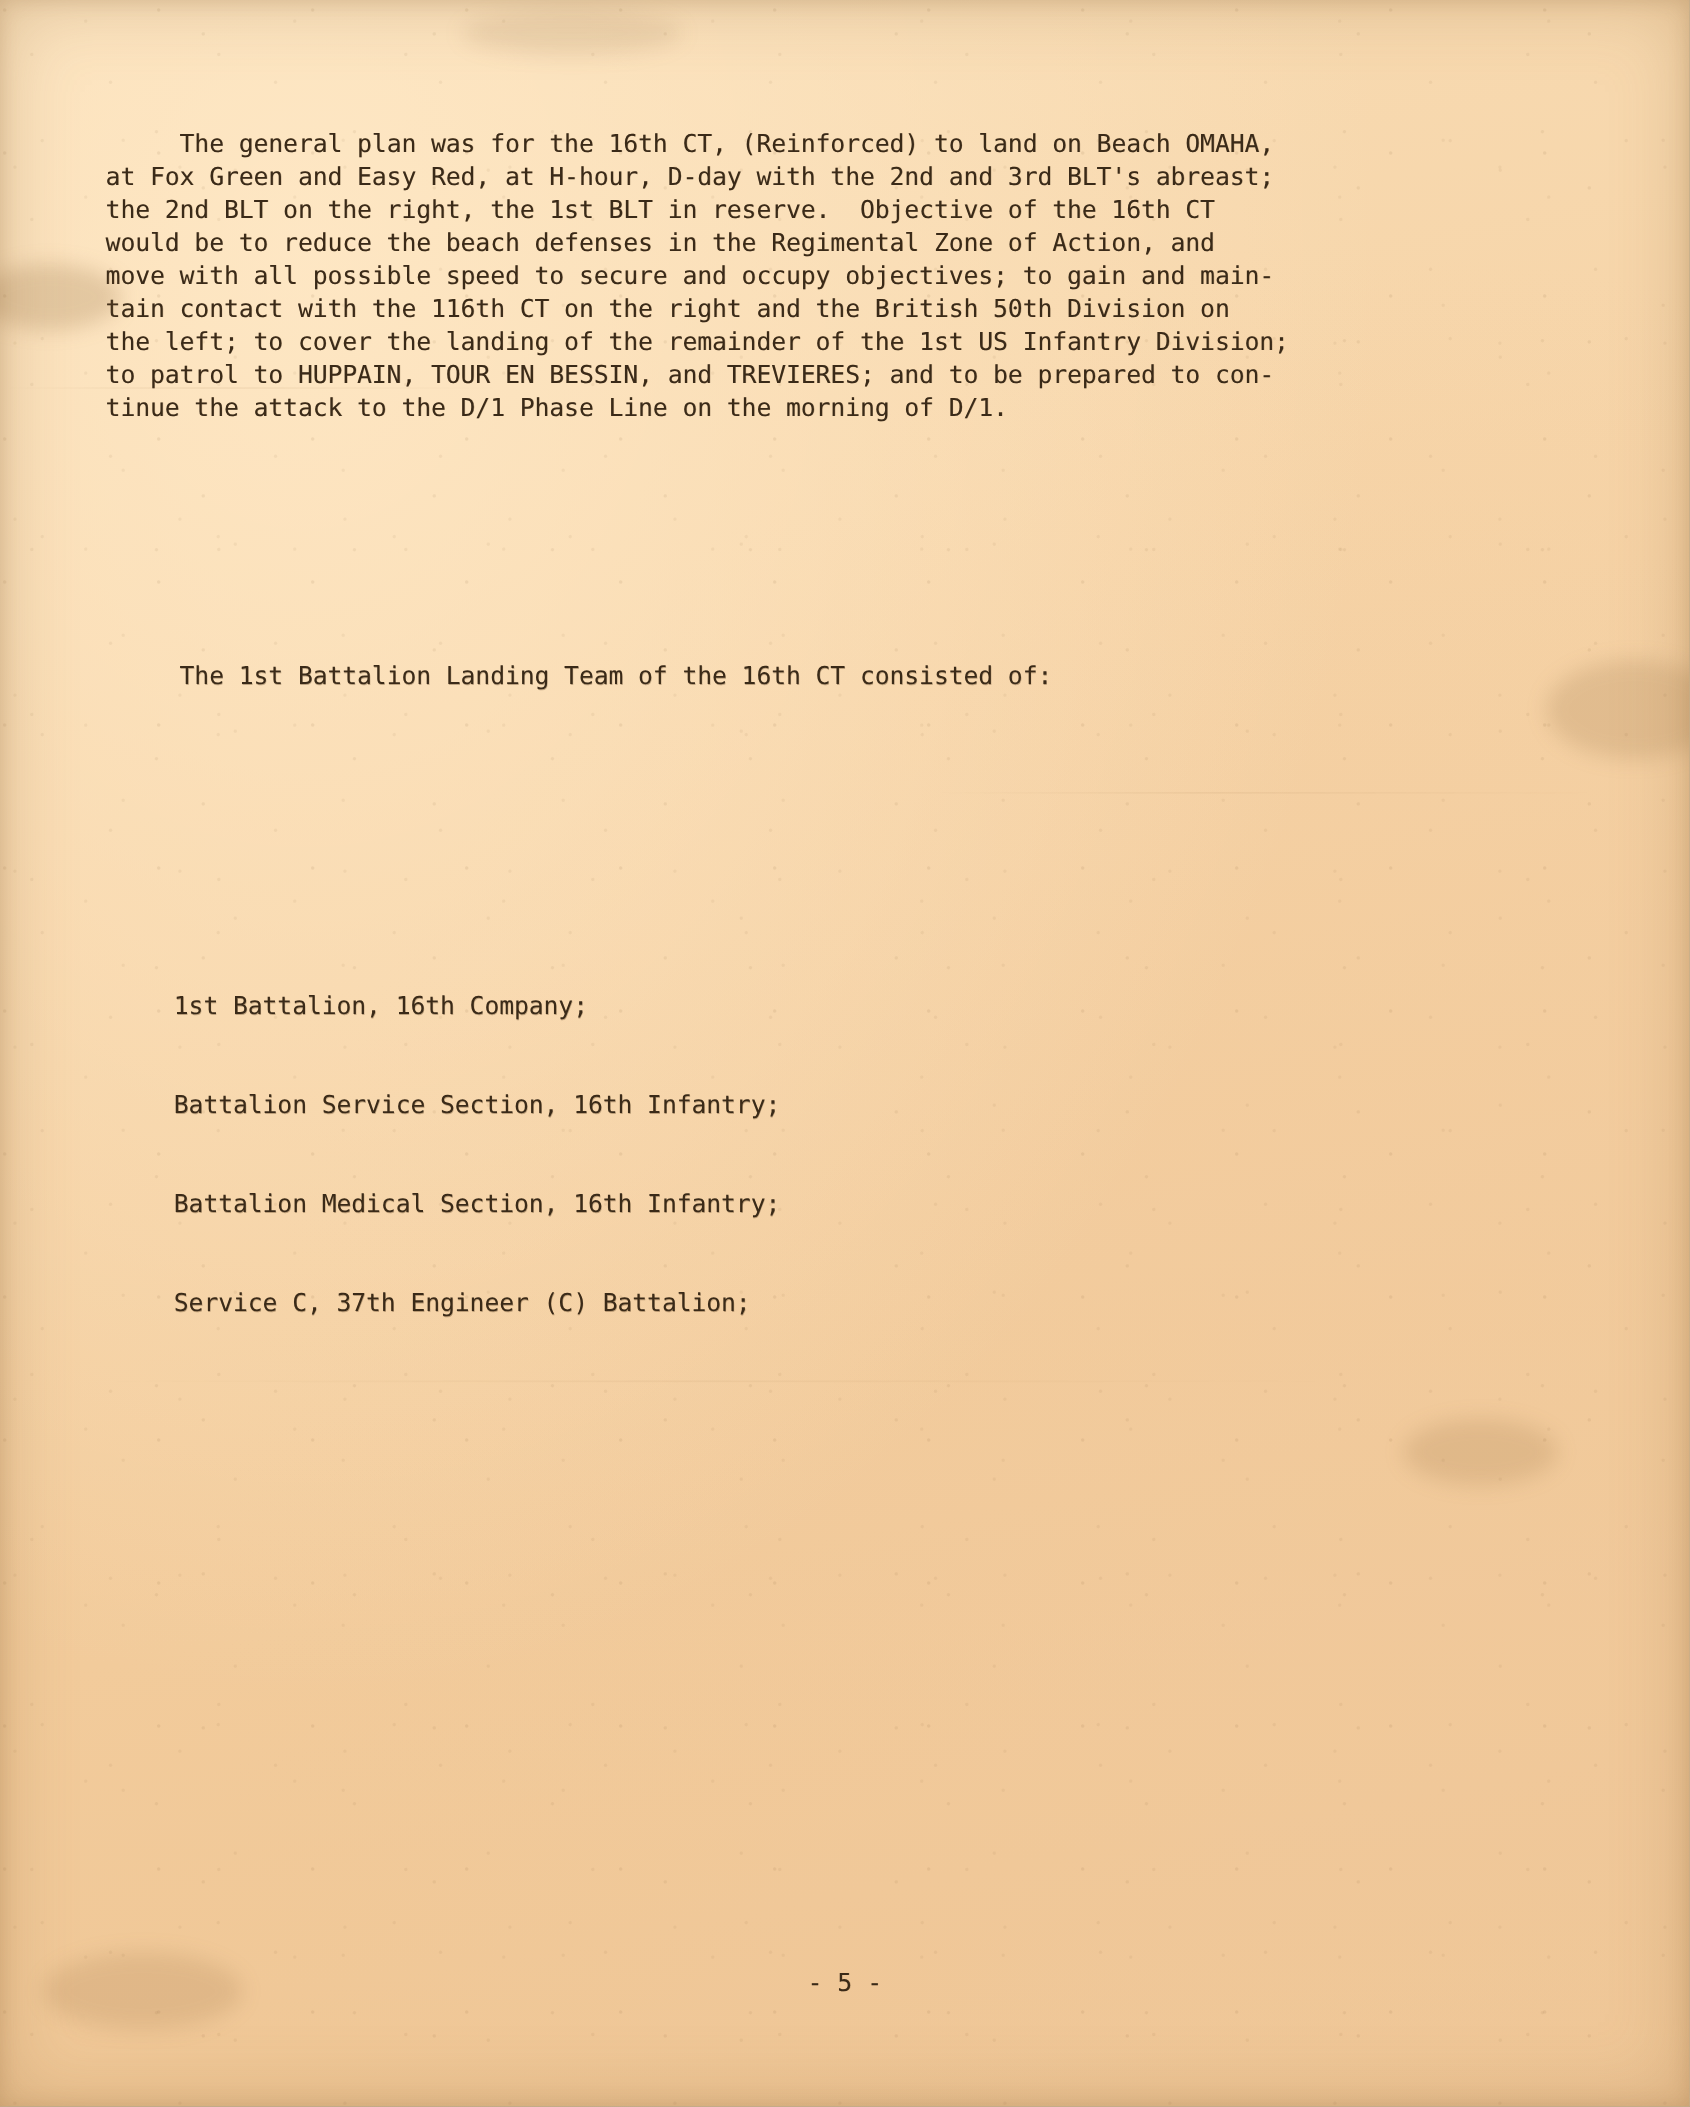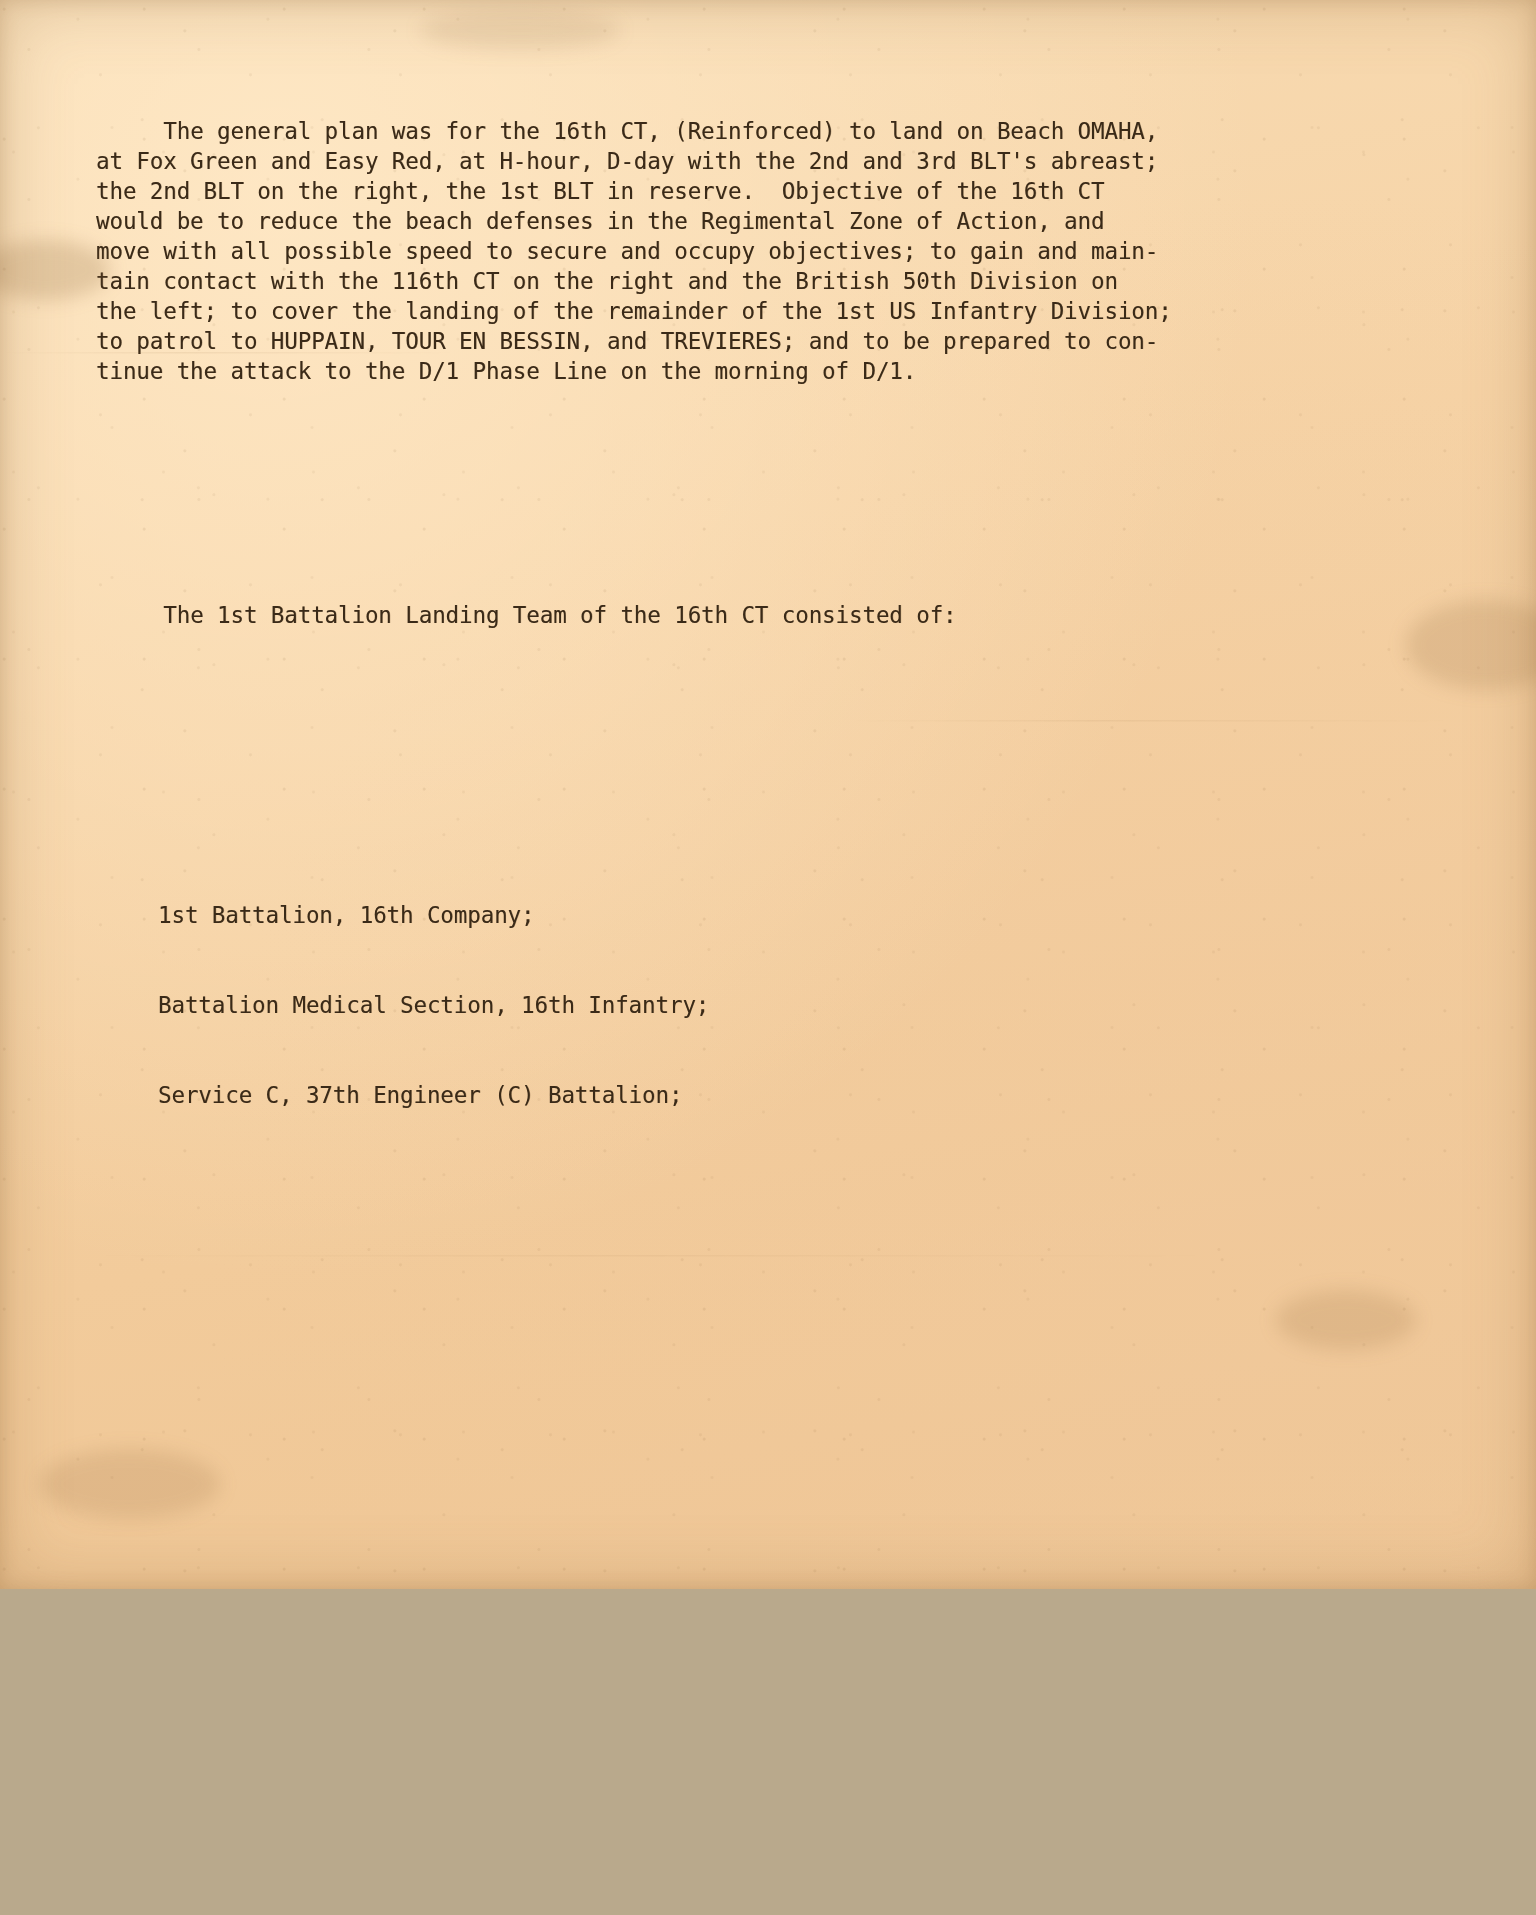--- a/index.html
+++ b/index.html
@@ -3,21 +3,21 @@
 <meta charset="utf-8">
 <style>
   html, body {
     margin: 0;
     padding: 0;
     background: #b9a98c;
   }
   .page {
     position: relative;
     width: 1536px;
-    height: 1589px;
+    height: 1915px;
     background:
       radial-gradient(ellipse at 18% 12%, rgba(255,233,199,0.85) 0%, rgba(247,214,170,0.0) 55%),
       radial-gradient(ellipse at 85% 80%, rgba(240,200,155,0.55) 0%, rgba(240,200,155,0.0) 60%),
       linear-gradient(170deg, #f8dcb4 0%, #f6d3a6 35%, #f2cb9b 70%, #eec594 100%);
     overflow: hidden;
     font-family: "DejaVu Sans Mono", "Liberation Mono", monospace;
   }
   
   .grain {
     position: absolute;
@@ -122,20 +122,21 @@
 tinue the attack to the D/1 Phase Line on the morning of D/1.</p>
 
       <div class="gap-md"></div>
 
       <p class="para">     The 1st Battalion Landing Team of the 16th CT consisted of:</p>
 
       <div class="gap-sm"></div>
 
       <div class="list">
         <div>1st Battalion, 16th Company;</div>
+        <div>Battalion Service Section, 16th Infantry;</div>
         <div>Battalion Medical Section, 16th Infantry;</div>
         <div>Service C, 37th Engineer (C) Battalion;</div>
       </div>
 
       <div class="gap-md"></div>
 
       
 
       
 

